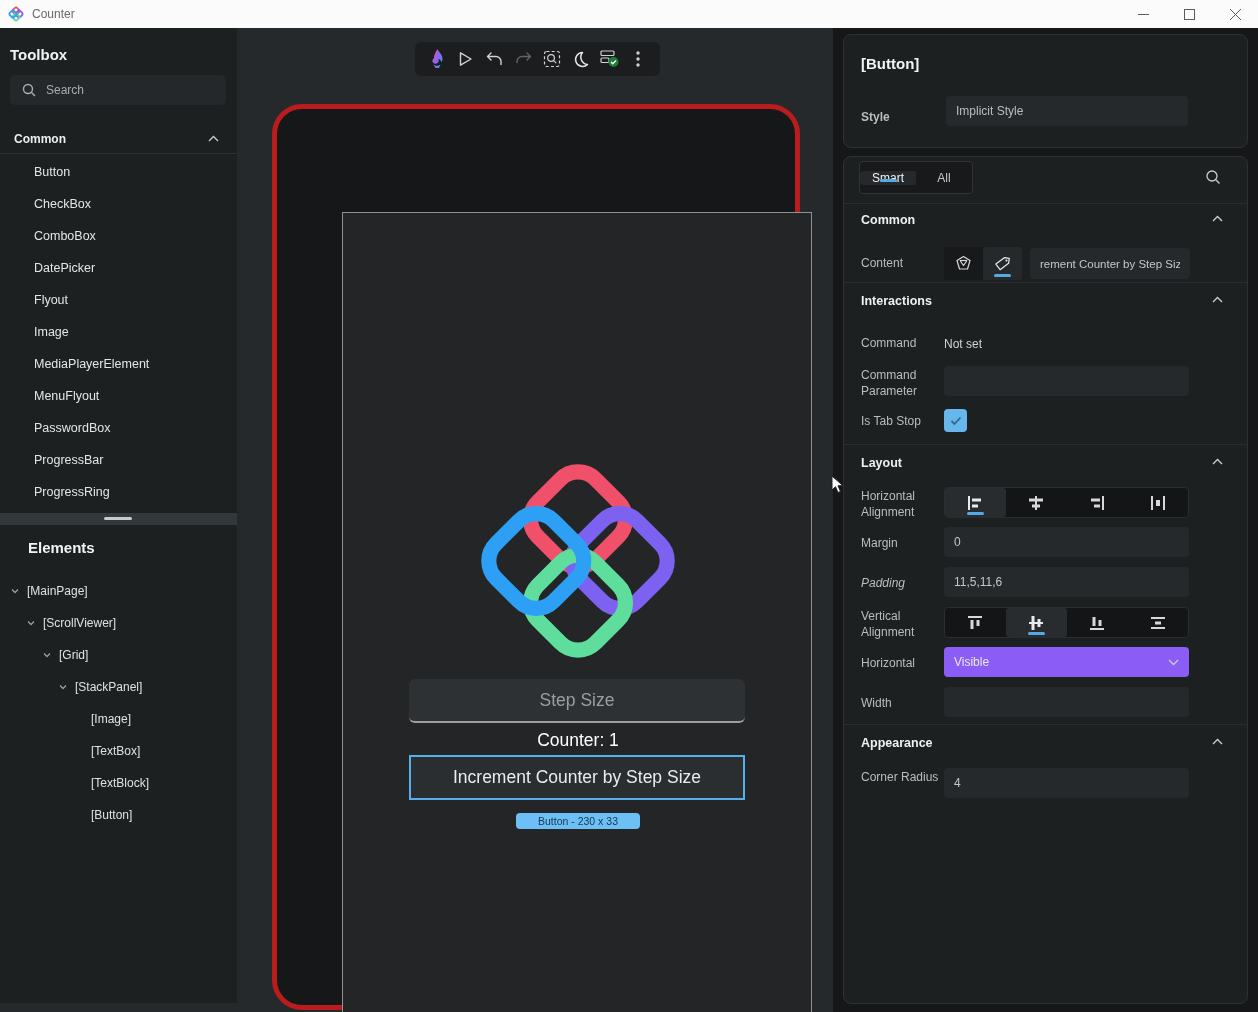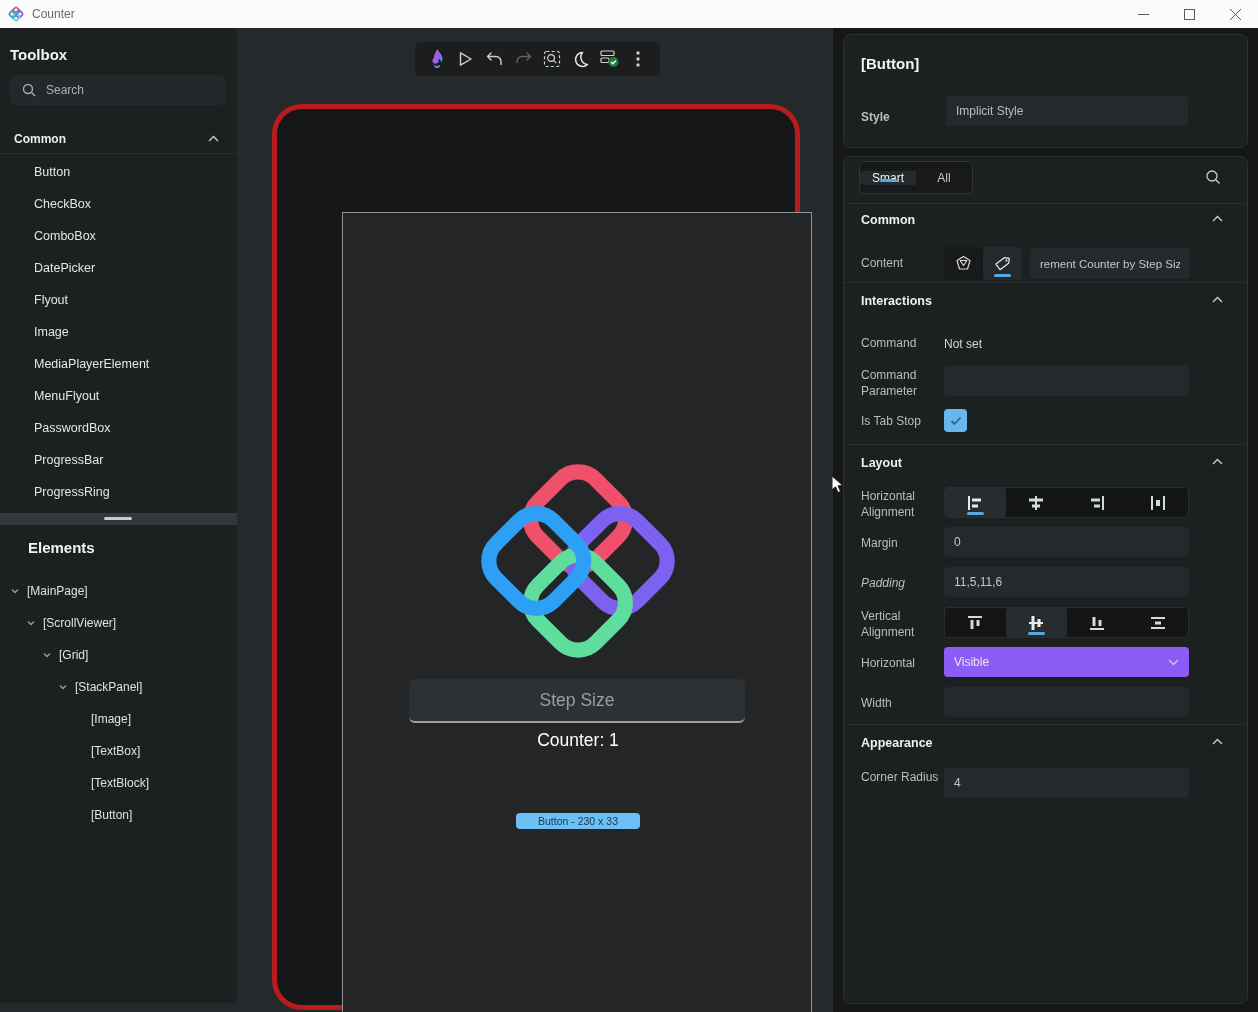--- a/index.html
+++ b/index.html
@@ -278,20 +278,21 @@
               <rect x="23" y="67" width="86" height="86" rx="26" stroke="#2da0f5" transform="rotate(45 66 110)"></rect>
             </g>
           </svg>
 
           <div class="step-box">
             <span class="ph">Step Size</span>
           </div>
 
           <div class="counter-text">Counter: 1</div>
 
+          <div class="inc-button">Increment Counter by Step Size</div>
 
           <div class="sel-badge">
             <span>Button - 230 x 33</span>
           </div>
 
         </div>
       </div>
     </div>
 
     <div class="inspector">

